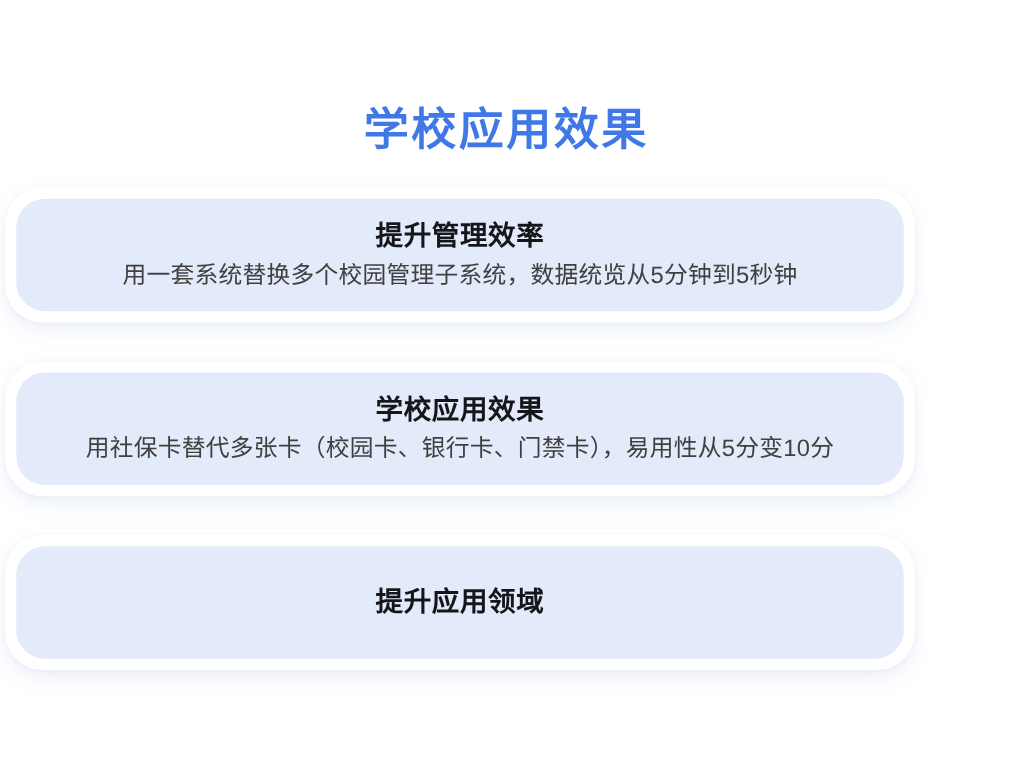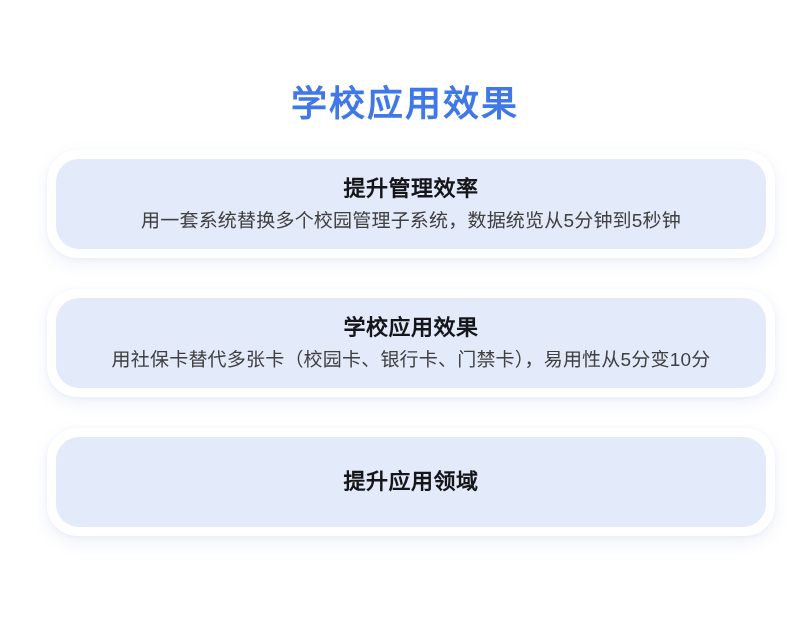--- a/index.html
+++ b/index.html
@@ -39,21 +39,20 @@
     white-space: nowrap;
     margin-top: 14px;
   }
 
   
   .card-stack {
     position: absolute;
     left: 0;
     top: 150px;
     width: 736px;
-    padding-left: 43px;
   }
 
   .card-shell {
     position: relative;
     width: 728px;
     margin: 0 auto 31px auto;
     padding: 9px;
     box-sizing: border-box;
     background: #ffffff;
     border-radius: 30px;

